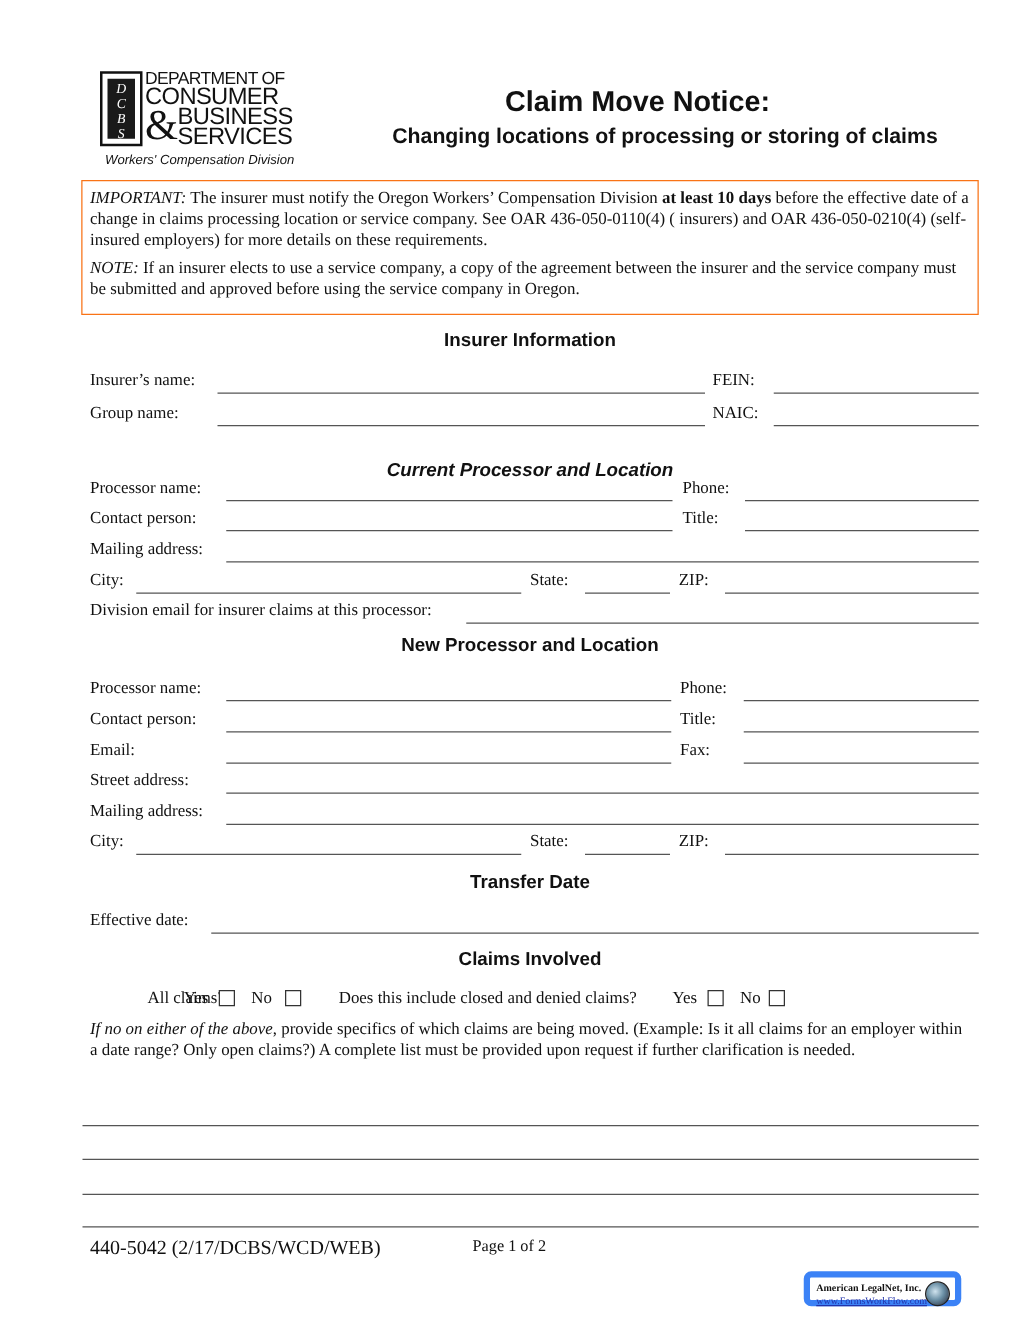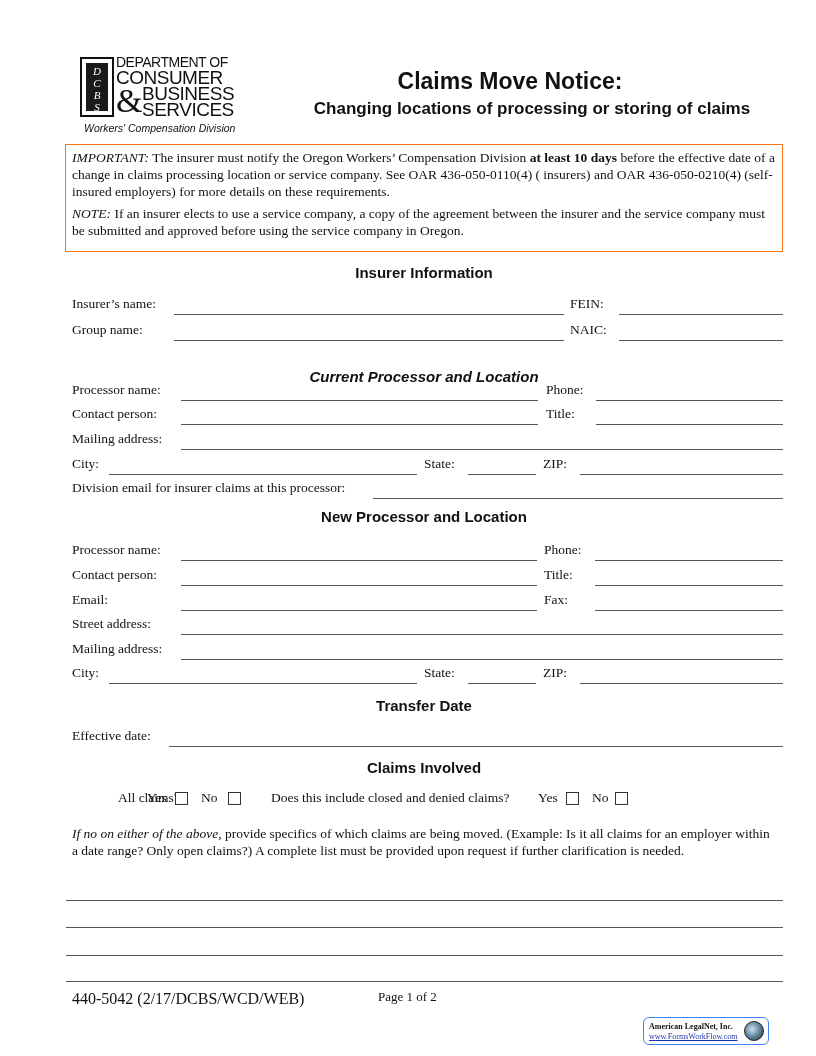--- a/index.html
+++ b/index.html
@@ -30,21 +30,21 @@
     .logo-amp { position: absolute; left: 116px; top: 86px; font-family: "Liberation Serif", serif; font-size: 34px; line-height: 30px; }
     .logo-text2 { position: absolute; left: 142px; top: 86px; font-family: "Liberation Sans", sans-serif; font-size: 19px; line-height: 16px; letter-spacing: -0.5px; }
     .logo-sub { position: absolute; left: 84px; top: 122px; font-family: "Liberation Sans", sans-serif; font-style: italic; font-size: 10.5px; }
 
     .notice-box { position: absolute; left: 65px; top: 144px; width: 718px; height: 108px;
                   border: 1px solid #f97316; box-sizing: border-box; padding: 4px 6px; }
     .notice-box p { margin: 0; font-family: "Liberation Serif", serif; font-size: 13.5px; line-height: 17px; }
     .notice-box p + p { margin-top: 5px; }
 
     .badge { position: absolute; left: 643px; top: 1017px; width: 126px; height: 28px;
-             border: 1px solid #3b82f6; border-radius: 6px; box-sizing: border-box; background: #fff; }
+             border: 5px solid #3b82f6; border-radius: 6px; box-sizing: border-box; background: #fff; }
     .badge .b1 { position: absolute; left: 5px; top: 4px; font-family: "Liberation Serif", serif; font-weight: bold; font-size: 8px; }
     .badge .b2 { position: absolute; left: 5px; top: 14px; font-family: "Liberation Serif", serif; font-size: 8px; color: #2233aa; text-decoration: underline; }
     .badge .globe { position: absolute; right: 4px; top: 3px; width: 20px; height: 20px; border-radius: 50%;
                     background: radial-gradient(circle at 40% 40%, #cfe3ee 0%, #6a8fa5 45%, #223 100%);
                     border: 1px solid #222; box-sizing: border-box; }
   </style>
 </head>
 <body>
 
 <div class="logo-mark">
@@ -55,21 +55,21 @@
   <div class="l1">DEPARTMENT OF</div>
   <div class="l2">CONSUMER</div>
 </div>
 <div class="logo-amp">&amp;</div>
 <div class="logo-text2">
   <div>BUSINESS</div>
   <div>SERVICES</div>
 </div>
 <div class="logo-sub">Workers' Compensation Division</div>
 
-<div class="abs sans" style="left:300px; top:68px; width:420px; text-align:center; font-weight:bold; font-size:23px;">Claims Move Notice:</div>
+<div class="abs sans" style="left:300px; top:68px; width:420px; text-align:center; font-weight:bold; font-size:23px;">Claim Move Notice:</div>
 <div class="abs sans" style="left:282px; top:99px; width:500px; text-align:center; font-weight:bold; font-size:17px;">Changing locations of processing or storing of claims</div>
 
 <div class="notice-box">
   <p><i>IMPORTANT:</i><span> The insurer must notify the Oregon Workers’ Compensation Division </span><b>at least 10 days</b><span> before the effective date of a change in claims processing location or service company. See OAR 436-050-0110(4) ( insurers) and OAR 436-050-0210(4) (self-insured employers) for more details on these requirements.</span></p>
   <p><i>NOTE:</i><span> If an insurer elects to use a service company, a copy of the agreement between the insurer and the service company must be submitted and approved before using the service company in Oregon.</span></p>
 </div>
 
 <div class="section-title" style="top:264px;">Insurer Information</div>
 
 <div class="label" style="left:72px; top:296px;">Insurer’s name:</div>
@@ -148,21 +148,21 @@
 <div class="checkbox" style="left:175px; top:792px;"></div>
 <div class="label" style="left:201px; top:790px;">No</div>
 <div class="checkbox" style="left:228px; top:792px;"></div>
 
 <div class="label" style="left:271px; top:790px;">Does this include closed and denied claims?</div>
 <div class="label" style="left:538px; top:790px;">Yes</div>
 <div class="checkbox" style="left:566px; top:792px;"></div>
 <div class="label" style="left:592px; top:790px;">No</div>
 <div class="checkbox" style="left:615px; top:792px;"></div>
 
-<div class="abs serif" style="left:72px; top:814px; width:700px;margin-top:11px;"><i>If no on either of the above</i><span>, provide specifics of which claims are being moved. (Example: Is it all claims for an employer within a date range? Only open claims?) A complete list must be provided upon request if further clarification is needed.</span></div>
+<div class="abs serif" style="left:72px; top:814px; width:700px;"><i>If no on either of the above</i><span>, provide specifics of which claims are being moved. (Example: Is it all claims for an employer within a date range? Only open claims?) A complete list must be provided upon request if further clarification is needed.</span></div>
 
 <input class="field" style="left: 66px; top: 883px; width: 717px;" type="text">
 <input class="field" style="left: 66px; top: 910px; width: 717px;" type="text">
 <input class="field" style="left: 66px; top: 938px; width: 717px;" type="text">
 <input class="field" style="left: 66px; top: 964px; width: 717px;" type="text">
 
 <div class="abs" style="left:72px; top:990px; font-family:'Liberation Serif', serif; font-size:16px;">440-5042 (2/17/DCBS/WCD/WEB)</div>
 <div class="abs" style="left:378px; top:989px; font-family:'Liberation Serif', serif; font-size:13px;">Page 1 of 2</div>
 
 <div class="badge">

